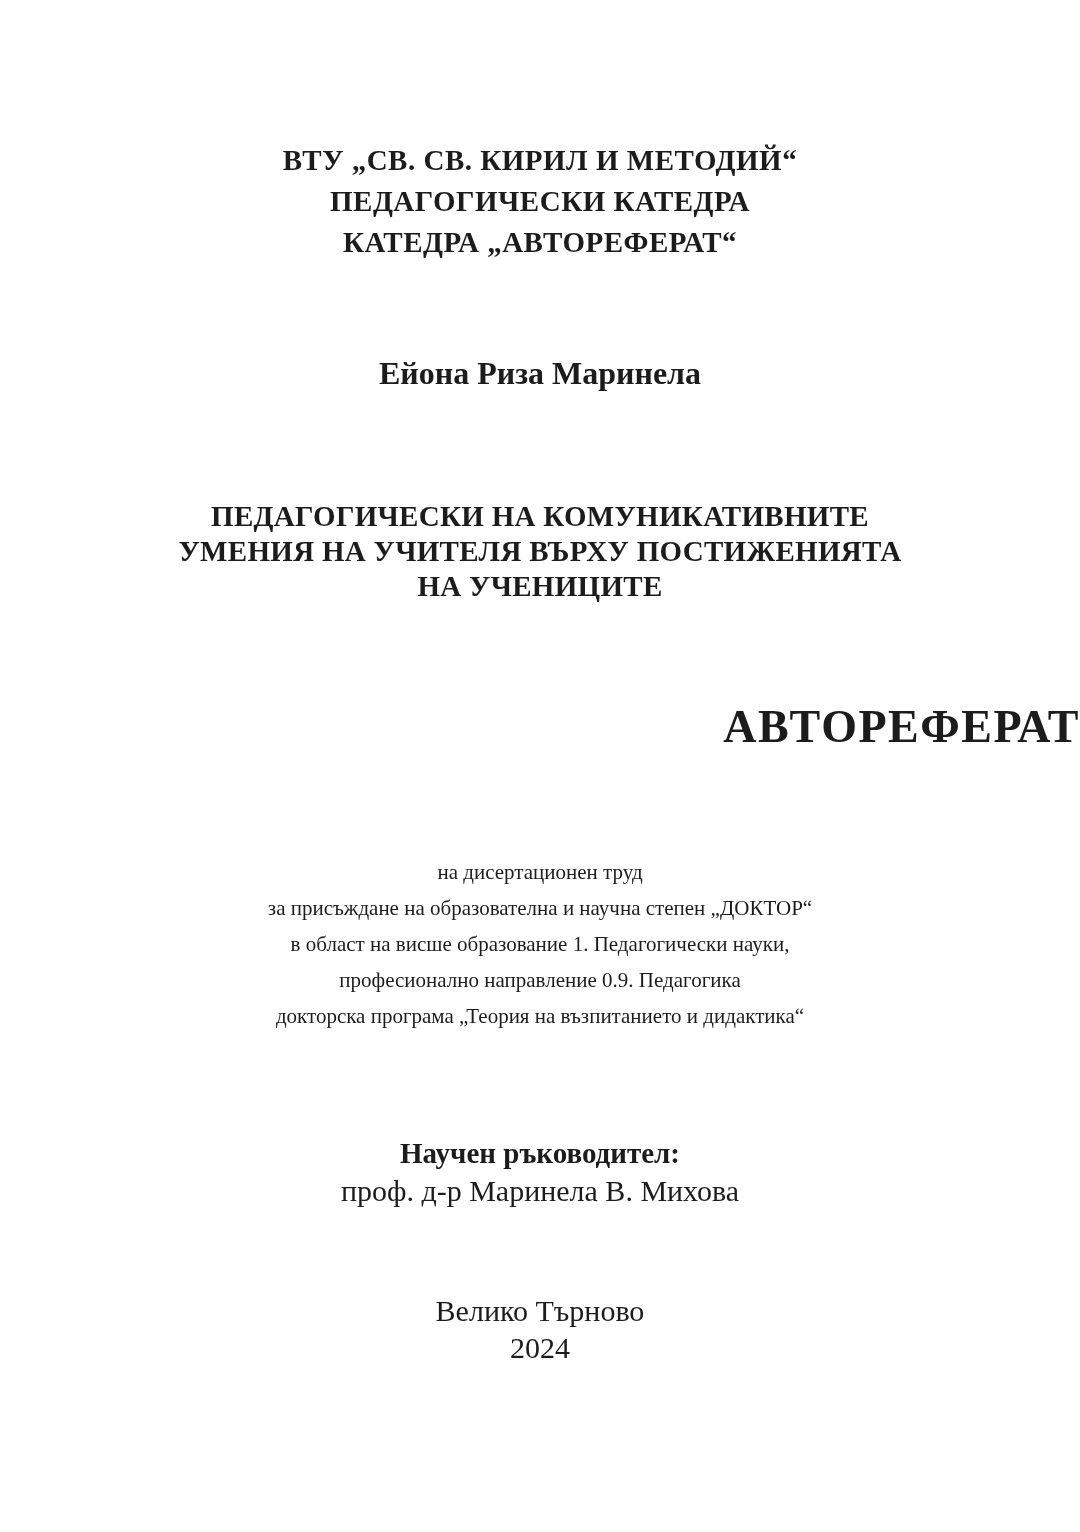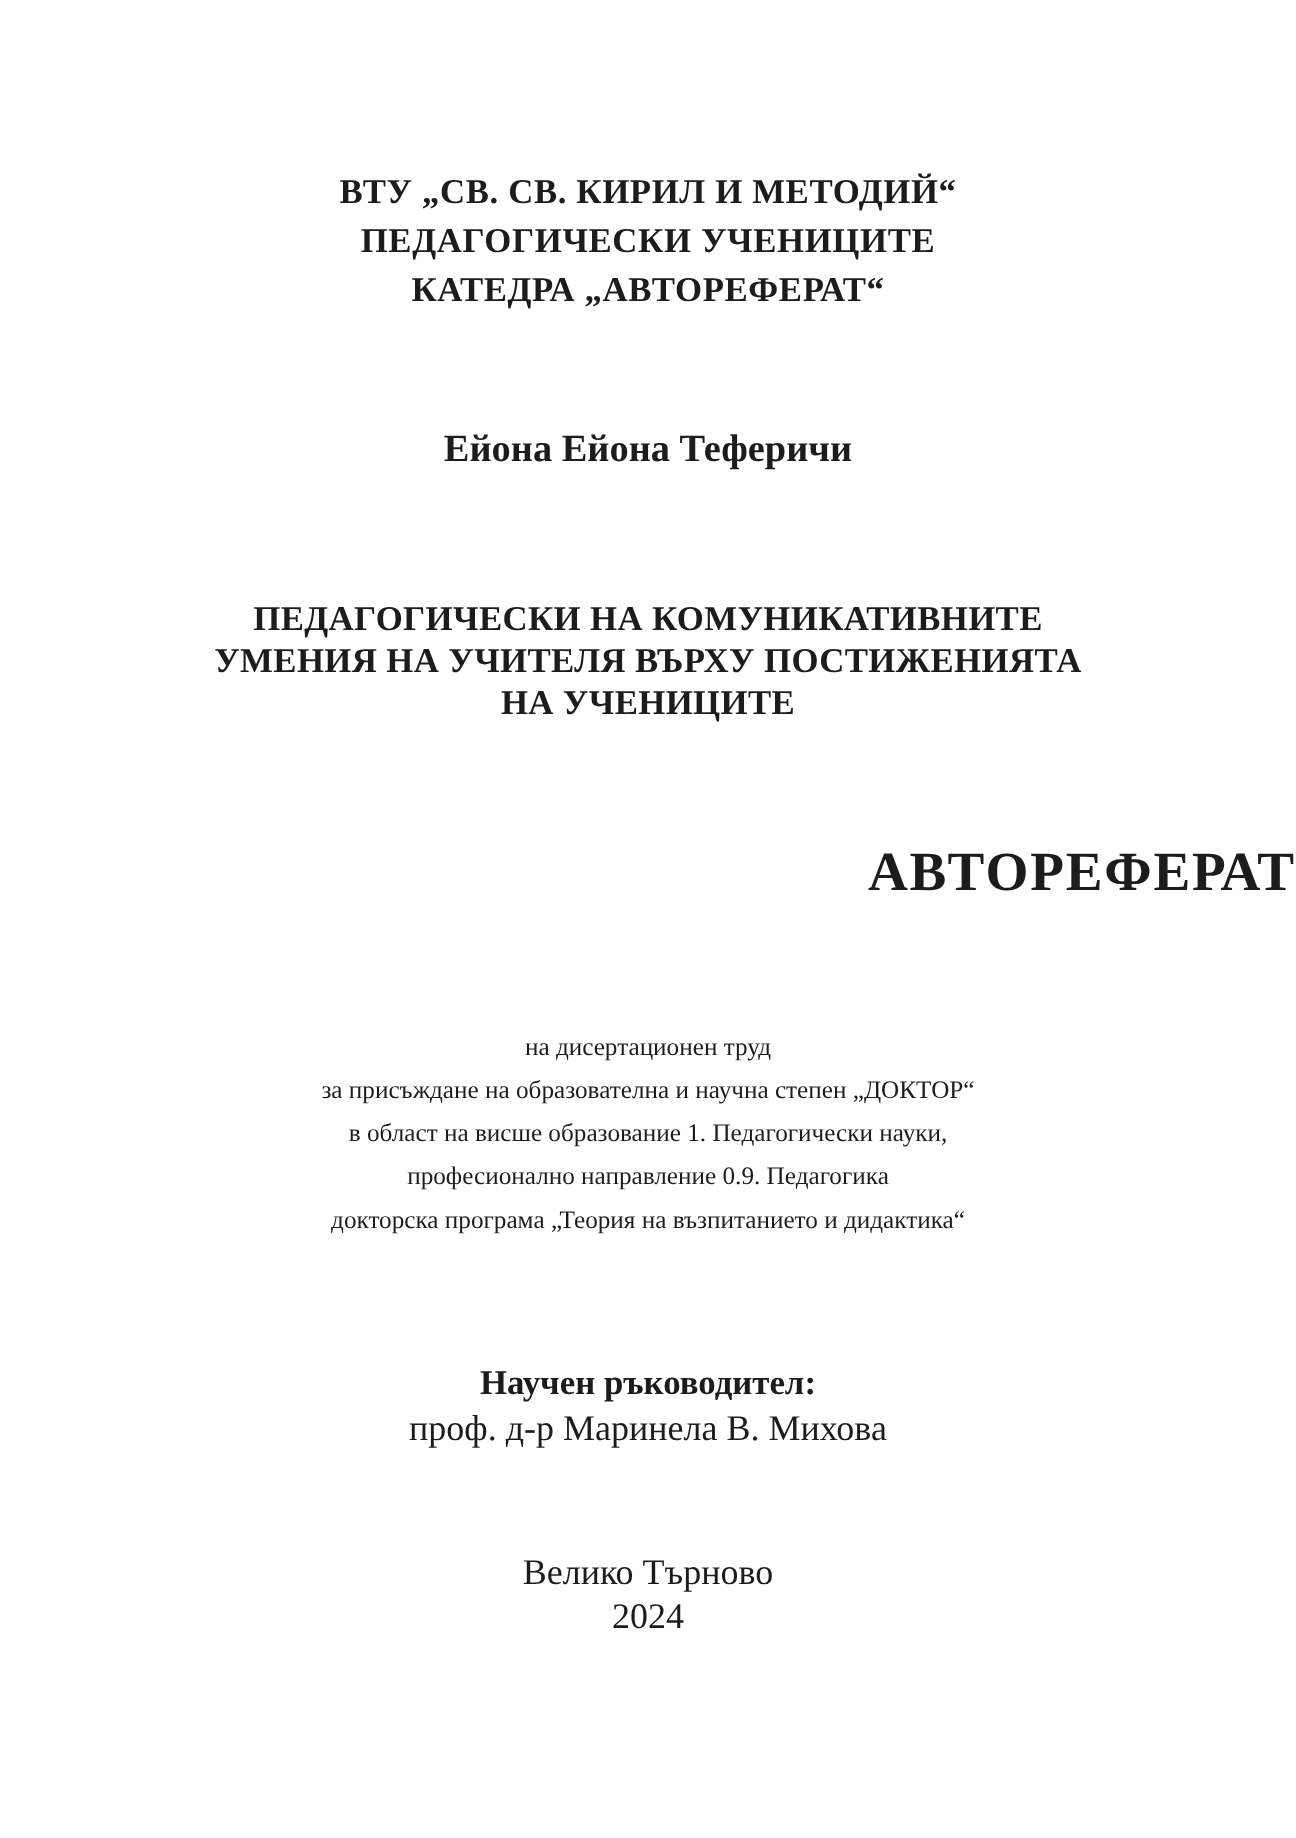--- a/index.html
+++ b/index.html
@@ -91,26 +91,26 @@
     line-height: 37px;
   }
 </style>
 </head>
 <body>
 
 <div class="page">
 
   <div class="block header-block">
     <div class="header-line">ВТУ „СВ. СВ. КИРИЛ И МЕТОДИЙ“</div>
-    <div class="header-line">ПЕДАГОГИЧЕСКИ УЧЕНИЦИТЕ</div>
+    <div class="header-line">ПЕДАГОГИЧЕСКИ КАТЕДРА</div>
     <div class="header-line">КАТЕДРА „АВТОРЕФЕРАТ“</div>
   </div>
 
   <div class="block author-block">
-    <div class="author-name">Ейона Ейона Теферичи</div>
+    <div class="author-name">Ейона Риза Маринела</div>
   </div>
 
   <div class="block title-block">
     <div class="title-line">ПЕДАГОГИЧЕСКИ НА КОМУНИКАТИВНИТЕ</div>
     <div class="title-line">УМЕНИЯ НА УЧИТЕЛЯ ВЪРХУ ПОСТИЖЕНИЯТА</div>
     <div class="title-line">НА УЧЕНИЦИТЕ</div>
   </div>
 
   <div class="block doctype-block">
     <div class="doctype-text">АВТОРЕФЕРАТ</div>

